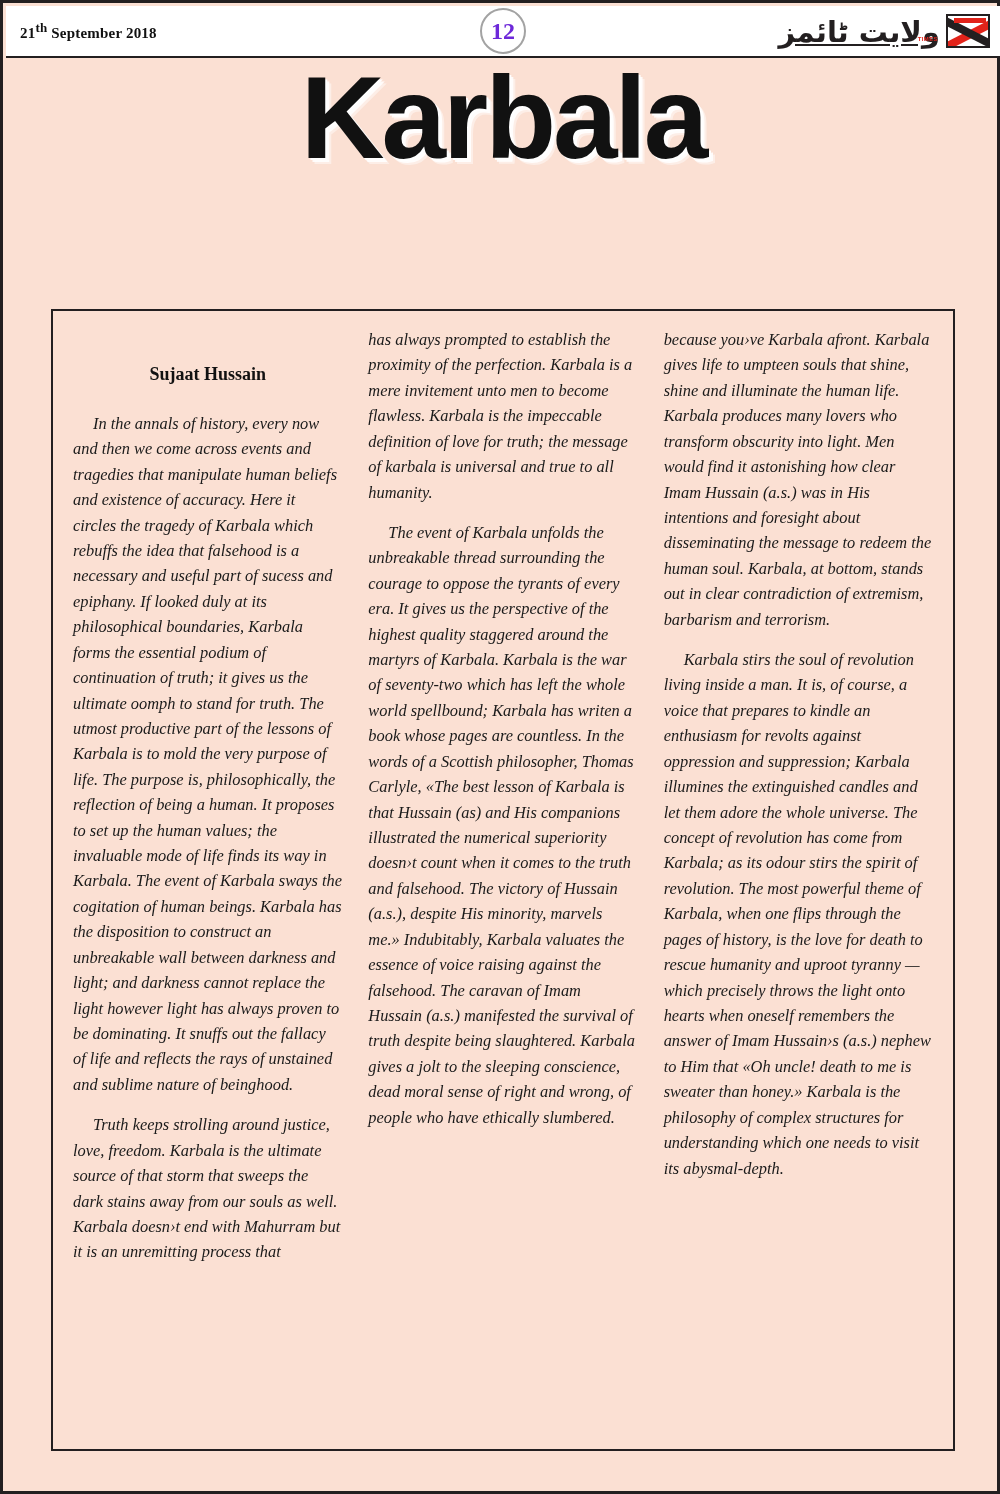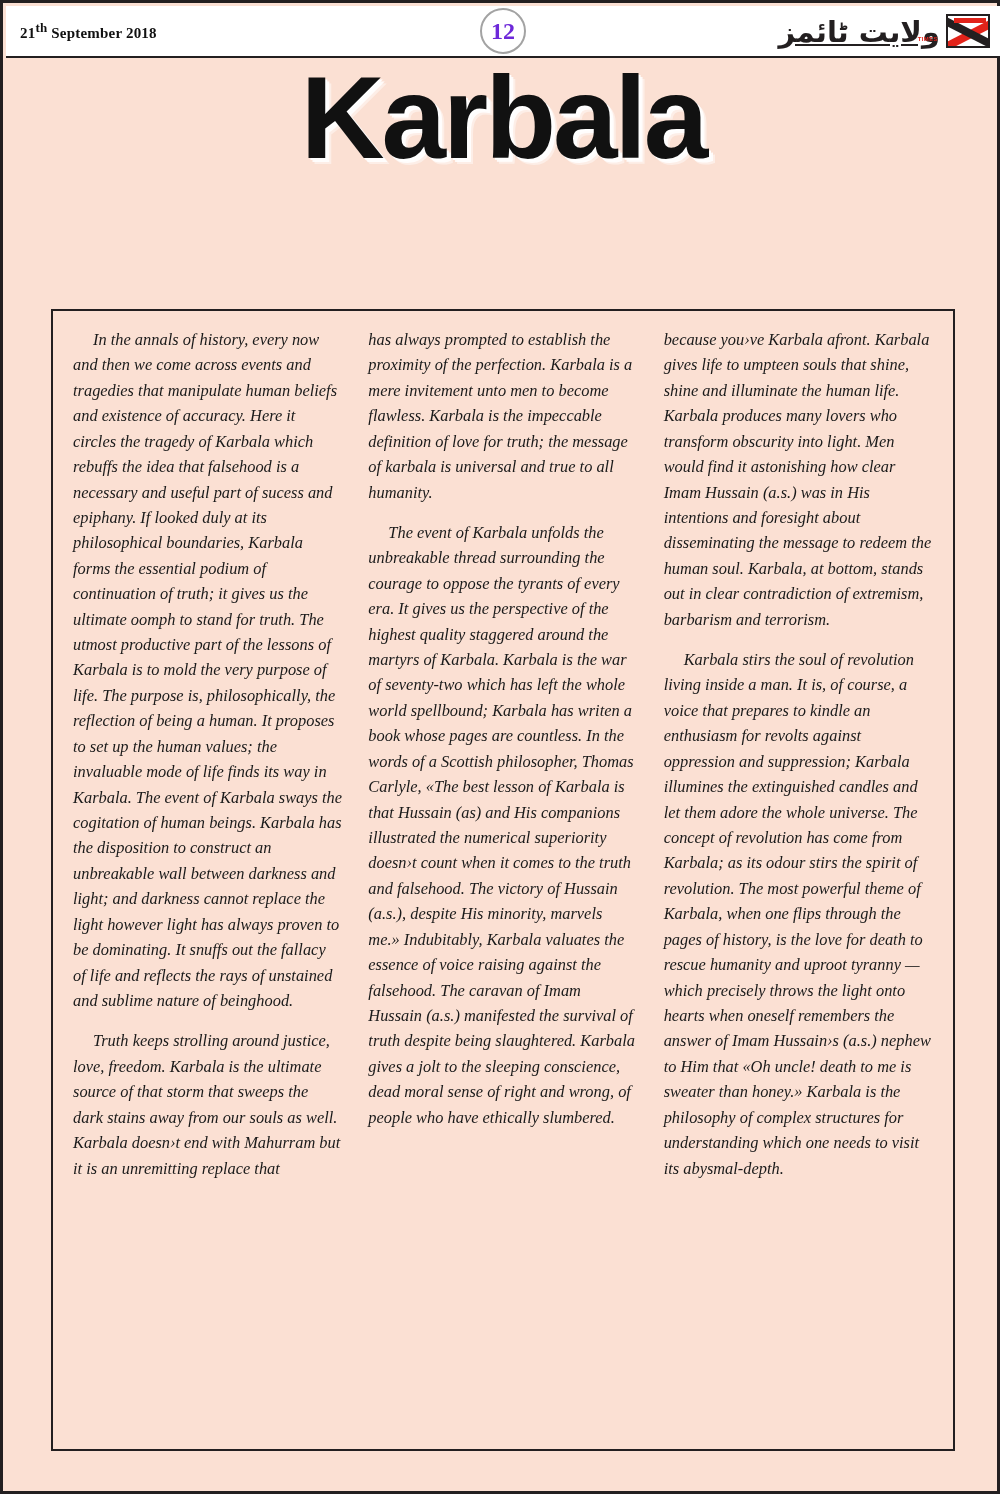--- a/index.html
+++ b/index.html
@@ -214,22 +214,23 @@
   </div>
 
   <div class="headline">
     <span class="l2">Karbala</span>
   </div>
 
   <div class="article-box">
     <div class="columns">
 
       <div class="col col-1">
+        <div class="byline">Sujaat Hussain</div>
         <p>In the annals of history, every now and then we come across events and tragedies that manipulate human beliefs and existence of accuracy. Here it circles the tragedy of Karbala which rebuffs the idea that falsehood is a necessary and useful part of sucess and epiphany. If looked duly at its philosophical boundaries, Karbala forms the essential podium of continuation of truth; it gives us the ultimate oomph to stand for truth. The utmost productive part of the lessons of Karbala is to mold the very purpose of life. The purpose is, philosophically, the reflection of being a human. It proposes to set up the human values; the invaluable mode of life finds its way in Karbala. The event of Karbala sways the cogitation of human beings. Karbala has the disposition to construct an unbreakable wall between darkness and light; and darkness cannot replace the light however light has always proven to be dominating. It snuffs out the fallacy of life and reflects the rays of unstained and sublime nature of beinghood.</p>
-        <p>Truth keeps strolling around justice, love, freedom. Karbala is the ultimate source of that storm that sweeps the dark stains away from our souls as well. Karbala doesn›t end with Mahurram but it is an unremitting replace that</p>
+        <p>Truth keeps strolling around justice, love, freedom. Karbala is the ultimate source of that storm that sweeps the dark stains away from our souls as well. Karbala doesn›t end with Mahurram but it is an unremitting process that</p>
       </div>
 
       <div class="col col-2">
         <p class="noindent">has always prompted to establish the proximity of the perfection. Karbala is a mere invitement unto men to become flawless. Karbala is the impeccable definition of love for truth; the message of karbala is universal and true to all humanity.</p>
         <p>The event of Karbala unfolds the unbreakable thread surrounding the courage to oppose the tyrants of every era. It gives us the perspective of the highest quality staggered around the martyrs of Karbala. Karbala is the war of seventy-two which has left the whole world spellbound; Karbala has writen a book whose pages are countless. In the words of a Scottish philosopher, Thomas Carlyle, «The best lesson of Karbala is that Hussain (as) and His companions illustrated the numerical superiority doesn›t count when it comes to the truth and falsehood. The victory of Hussain (a.s.), despite His minority, marvels me.» Indubitably, Karbala valuates the essence of voice raising against the falsehood. The caravan of Imam Hussain (a.s.) manifested the survival of truth despite being slaughtered. Karbala gives a jolt to the sleeping conscience, dead moral sense of right and wrong, of people who have ethically slumbered.</p>
       </div>
 
       <div class="col col-3">
         <p class="noindent">because you›ve Karbala afront. Karbala gives life to umpteen souls that shine, shine and illuminate the human life. Karbala produces many lovers who transform obscurity into light. Men would find it astonishing how clear Imam Hussain (a.s.) was in His intentions and foresight about disseminating the message to redeem the human soul. Karbala, at bottom, stands out in clear contradiction of extremism, barbarism and terrorism.</p>
         <p>Karbala stirs the soul of revolution living inside a man. It is, of course, a voice that prepares to kindle an enthusiasm for revolts against oppression and suppression; Karbala illumines the extinguished candles and let them adore the whole universe. The concept of revolution has come from Karbala; as its odour stirs the spirit of revolution. The most powerful theme of Karbala, when one flips through the pages of history, is the love for death to rescue humanity and uproot tyranny — which precisely throws the light onto hearts when oneself remembers the answer of Imam Hussain›s (a.s.) nephew to Him that «Oh uncle! death to me is sweater than honey.» Karbala is the philosophy of complex structures for understanding which one needs to visit its abysmal-depth.</p>

